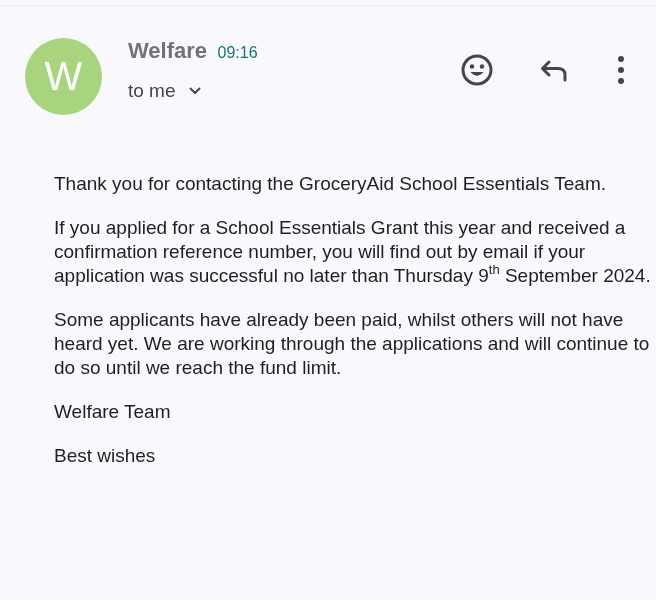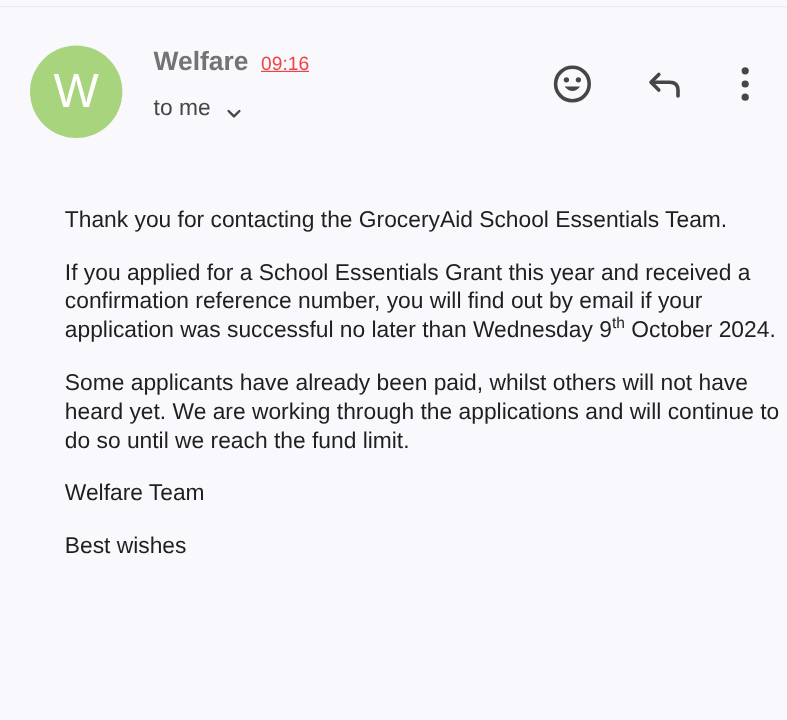--- a/index.html
+++ b/index.html
@@ -41,29 +41,28 @@
       left: 128px; top: 38px;
       white-space: nowrap;
     }
     .sender-name {
       font-size: 22px;
       font-weight: bold;
       color: #737373;
     }
     .timestamp {
       font-size: 16px;
-      color: #ef4444;
+      color: #0f766e;
       margin-left: 6px;
-      text-decoration: underline;
     }
     .recipient-line {
       position: absolute;
       left: 128px; top: 80px;
       display: flex;
-      align-items: flex-end;
+      align-items: center;
       cursor: pointer;
     }
     .recipient {
       font-size: 19px;
       color: #444746;
     }
     .chevron {
       margin-left: 12px;
       width: 14px; height: 14px;
       display: inline-block;
@@ -147,17 +146,17 @@
         <circle cx="5" cy="4" r="3" fill="#444746"></circle>
         <circle cx="5" cy="15" r="3" fill="#444746"></circle>
         <circle cx="5" cy="26" r="3" fill="#444746"></circle>
       </svg>
     </span>
   </div>
 </div>
 
 <div class="body">
   <p>Thank you for contacting the GroceryAid School Essentials Team.</p>
-  <p><span>If you applied for a School Essentials Grant this year and received a confirmation reference number, you will find out by email if your application was successful no later than Wednesday 9</span><sup>th</sup><span> October 2024.</span></p>
+  <p><span>If you applied for a School Essentials Grant this year and received a confirmation reference number, you will find out by email if your application was successful no later than Thursday 9</span><sup>th</sup><span> September 2024.</span></p>
   <p>Some applicants have already been paid, whilst others will not have heard yet. We are working through the applications and will continue to do so until we reach the fund limit.</p>
   <p>Welfare Team</p>
   <p>Best wishes</p>
 </div>
 
 </body></html>

